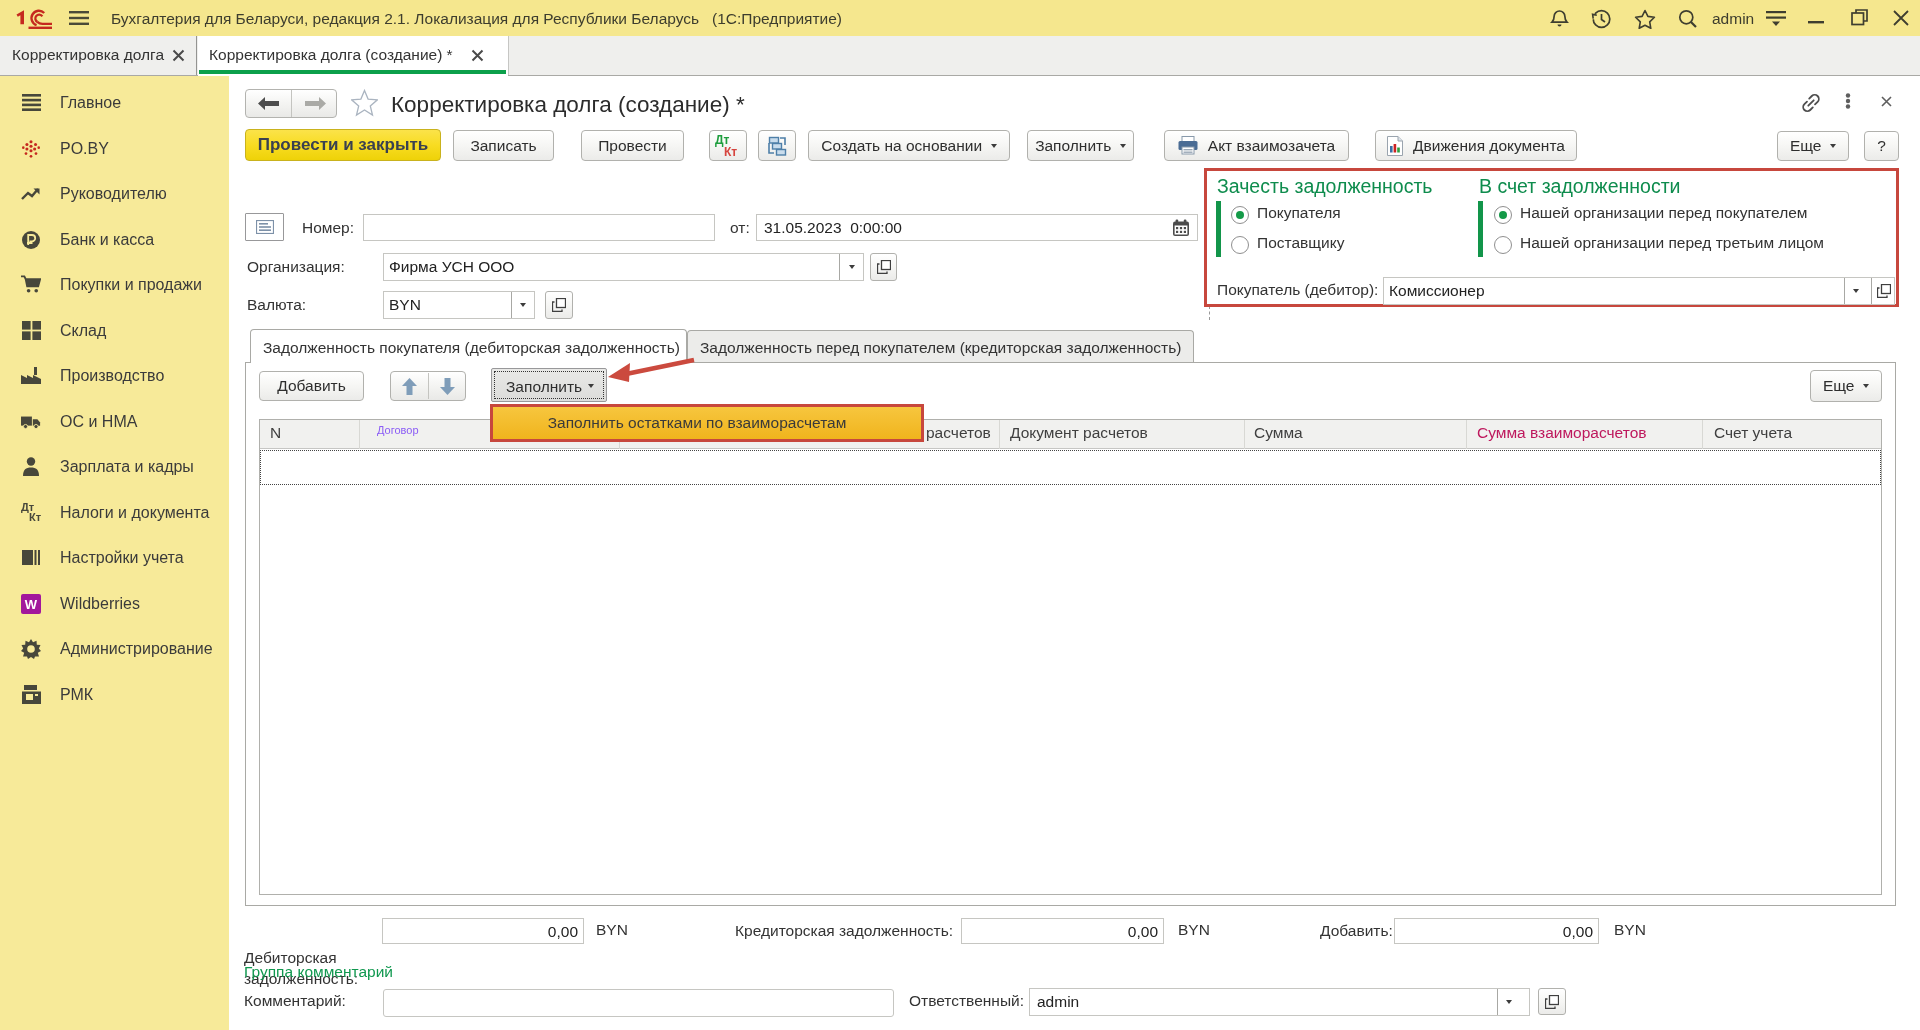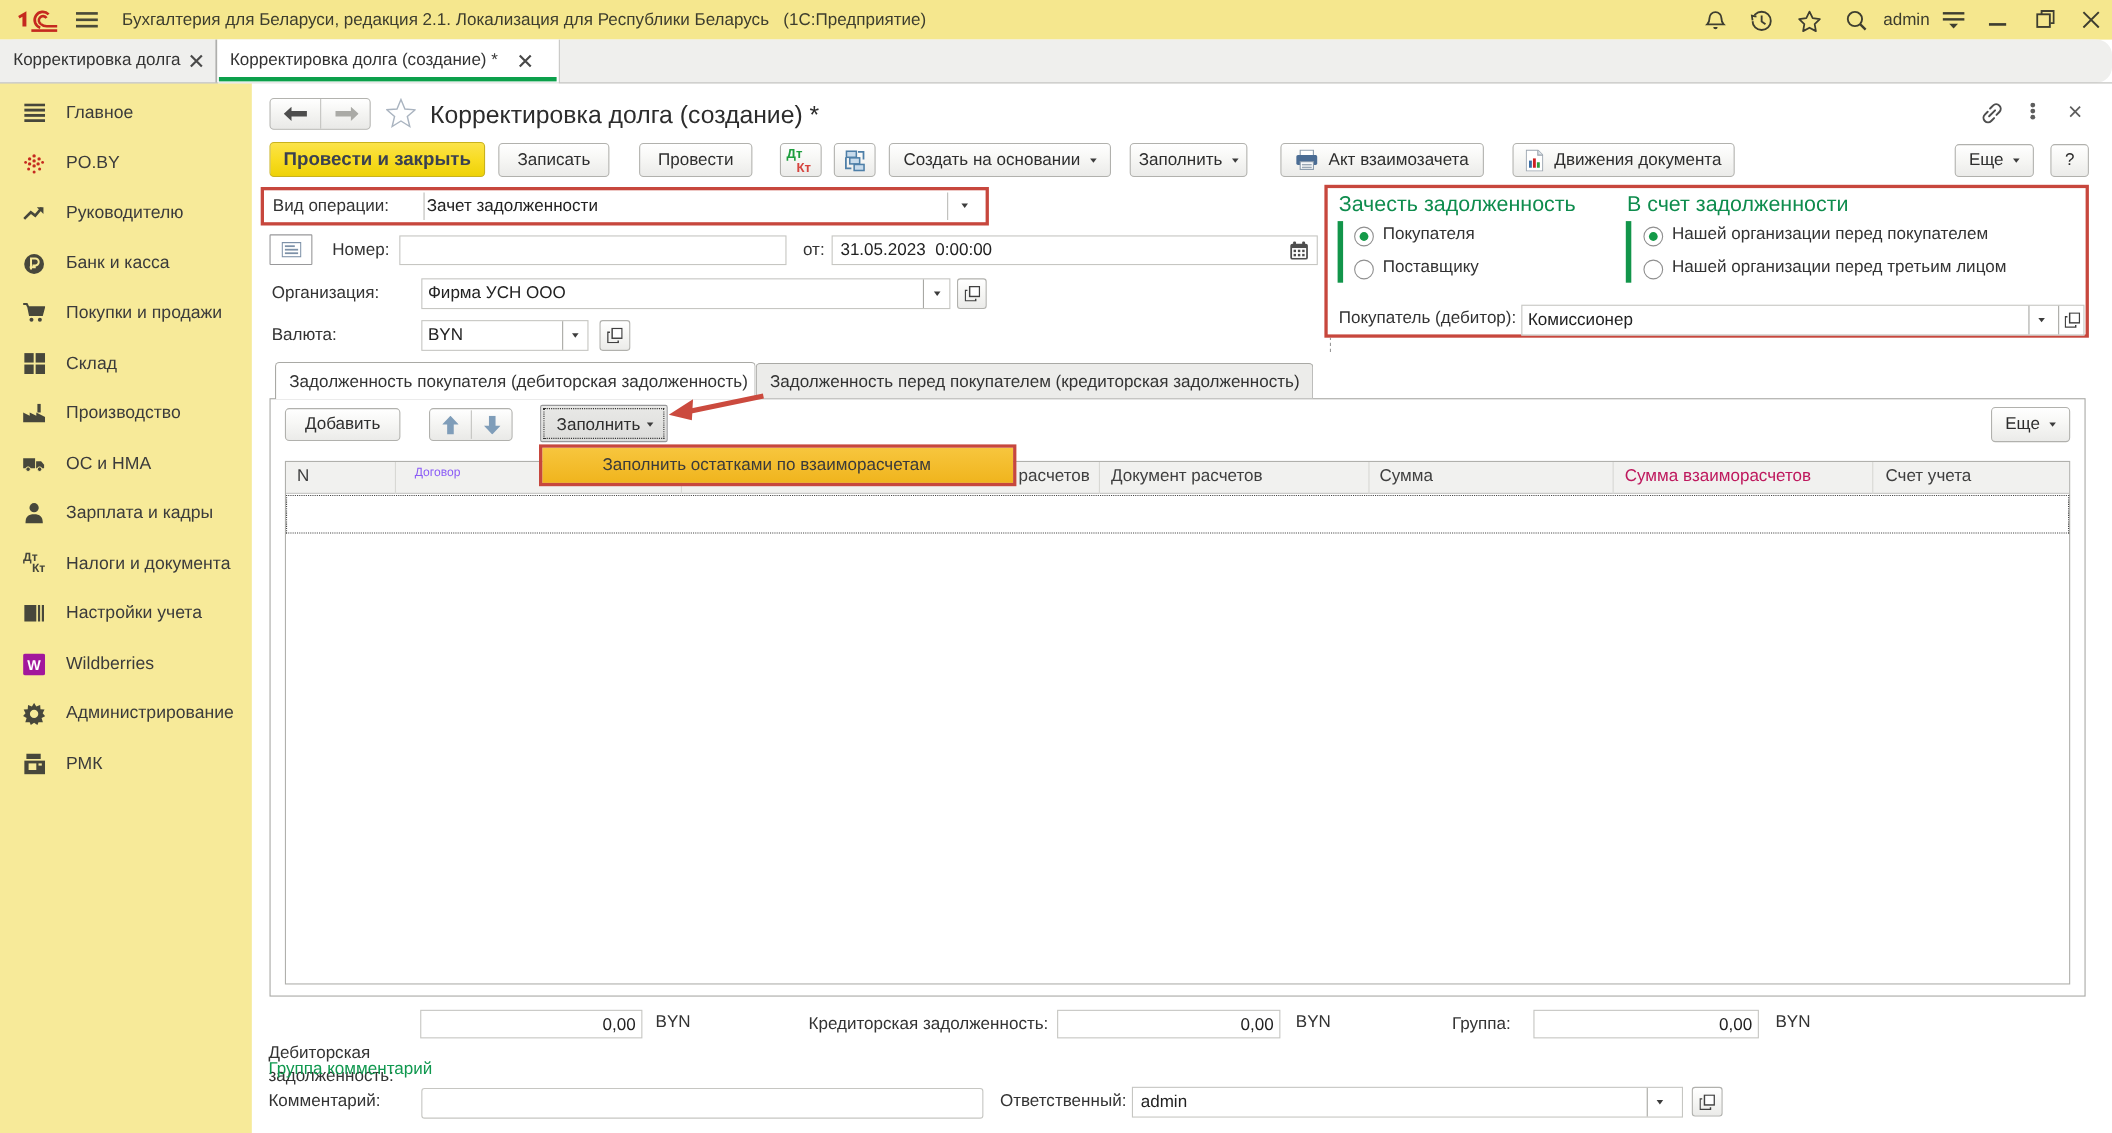--- a/index.html
+++ b/index.html
@@ -64,21 +64,21 @@
       </svg>
   <svg class="abs" style="left:1851px;top:9px;" width="17" height="17" viewBox="0 0 17 17">
     <rect x="1" y="4" width="11.5" height="11.5" fill="none" stroke="#3e3e30" stroke-width="1.7"></rect>
     <path d="M5 4 L5 1 L16 1 L16 12 L13 12" fill="none" stroke="#3e3e30" stroke-width="1.7"></path>
   </svg>
   <svg class="abs" style="left:1893px;top:10px;" width="16" height="16" viewBox="0 0 16 16">
     <path d="M1 1 L15 15 M15 1 L1 15" stroke="#3e3e30" stroke-width="1.8"></path>
   </svg>
 </div>
 
-<div class="abs" style="left:0;top:36px;width:1920px;height:39px;background:#efefed;border-radius:14px;">
+<div class="abs" style="left:0;top:36px;width:1920px;height:39px;background:#efefed;">
   <div class="abs" style="left:0;top:0;width:197px;height:39px;background:#efefed;border-right:1px solid #949492;">
     <span class="abs" style="left:12px;top:10px;font-size:15.5px;color:#333;white-space:nowrap;">Корректировка долга</span>
     <svg class="abs" style="left:172px;top:13px;" width="13" height="13" viewBox="0 0 13 13">
           <path d="M1.5 1.5 L11.5 11.5 M11.5 1.5 L1.5 11.5" stroke="#4a4a4a" stroke-width="2"></path>
         </svg>
   </div>
   <div class="abs" style="left:198px;top:0;width:311px;height:39px;background:#ffffff;border-right:1px solid #c6c6c4;">
     <span class="abs" style="left:11px;top:10px;font-size:15.5px;color:#333;white-space:nowrap;">Корректировка долга (создание) *</span>
     <svg class="abs" style="left:273px;top:13px;" width="13" height="13" viewBox="0 0 13 13">
           <path d="M1.5 1.5 L11.5 11.5 M11.5 1.5 L1.5 11.5" stroke="#4a4a4a" stroke-width="2"></path>
@@ -305,27 +305,20 @@
   <svg style="margin-right:10px;" width="16" height="20" viewBox="0 0 16 20">
     <path d="M0.5 0.5 L11 0.5 L15.5 5 L15.5 19.5 L0.5 19.5 Z" fill="#fff" stroke="#9aa4ae" stroke-width="1"></path>
     <path d="M11 0.5 L11 5 L15.5 5" fill="#dde3e9" stroke="#9aa4ae" stroke-width="1"></path>
     <rect x="3" y="10" width="2.6" height="6.5" fill="#3a6ea5"></rect>
     <rect x="6.6" y="8" width="2.6" height="8.5" fill="#cc2222"></rect>
     <rect x="10.2" y="11.5" width="2.6" height="5" fill="#2e9e3e"></rect>
   </svg>Движения документа</div>
 <div class="btn" style="left:1777px;top:131px;width:72px;height:30px;">Еще&nbsp;&nbsp;<span class="caret"></span></div>
 <div class="btn" style="left:1864px;top:131px;width:35px;height:30px;">?</div>
 
-<div class="abs" style="left:237px;top:170px;width:662px;height:35px;border:3px solid #c7473d;background:#fff;">
-  <div class="abs" style="left:145px;top:2px;width:1px;height:25px;background:#bcbcb8;"></div>
-  <div class="abs" style="left:8px;top:6px;font-size:15.5px;color:#333;">Вид операции:</div>
-  <div class="abs" style="left:148px;top:6px;font-size:15.5px;color:#222;">Зачет задолженности</div>
-  <div class="abs" style="left:621px;top:2px;width:1px;height:25px;background:#bcbcb8;"></div>
-  <span class="caret abs" style="left:634px;top:12px;"></span>
-</div>
 
 <div class="btn" style="left:245px;top:213px;width:39px;height:28px;background:#fff;border:1px solid #98989a;border-radius:1px;">
   <svg width="18" height="14" viewBox="0 0 18 14">
         <rect x="0.5" y="0.5" width="17" height="13" fill="#fff" stroke="#7d91a8" stroke-width="1.2"></rect>
         <rect x="3" y="3" width="9" height="1.6" fill="#7d91a8"></rect>
         <rect x="3" y="6.2" width="12" height="1.6" fill="#7d91a8"></rect>
         <rect x="3" y="9.4" width="12" height="1.6" fill="#7d91a8"></rect>
       </svg>
 </div>
 <div class="lbl" style="left:302px;top:219px;">Номер:</div>
@@ -455,21 +448,21 @@
 <div class="lbl" style="left:244px;top:948px;line-height:20.5px;">Дебиторская<br>задолженность:</div>
 <div class="input" style="left:382px;top:918px;width:202px;height:26px;">
       <span class="abs" style="right:5px;top:4px;">0,00</span>
     </div>
 <div class="lbl" style="left:596px;top:921px;">BYN</div>
 <div class="lbl" style="left:735px;top:922px;">Кредиторская задолженность:</div>
 <div class="input" style="left:961px;top:918px;width:203px;height:26px;">
       <span class="abs" style="right:5px;top:4px;">0,00</span>
     </div>
 <div class="lbl" style="left:1178px;top:921px;">BYN</div>
-<div class="lbl" style="left:1320px;top:922px;">Группа:</div>
+<div class="lbl" style="left:1320px;top:922px;">Добавить:</div>
 <div class="input" style="left:1394px;top:918px;width:205px;height:26px;">
       <span class="abs" style="right:5px;top:4px;">0,00</span>
     </div>
 <div class="lbl" style="left:1614px;top:921px;">BYN</div>
 
 <div class="abs" style="left:244px;top:963px;font-size:15.5px;color:#10984f;">Группа комментарий</div>
 <div class="lbl" style="left:244px;top:992px;text-align:center;">Комментарий:</div>
 <div class="input" style="left:383px;top:989px;width:511px;height:28px;border-radius:3px;"></div>
 <div class="lbl" style="left:909px;top:992px;">Ответственный:</div>
 <div class="input" style="left:1029px;top:988px;width:501px;height:28px;">

